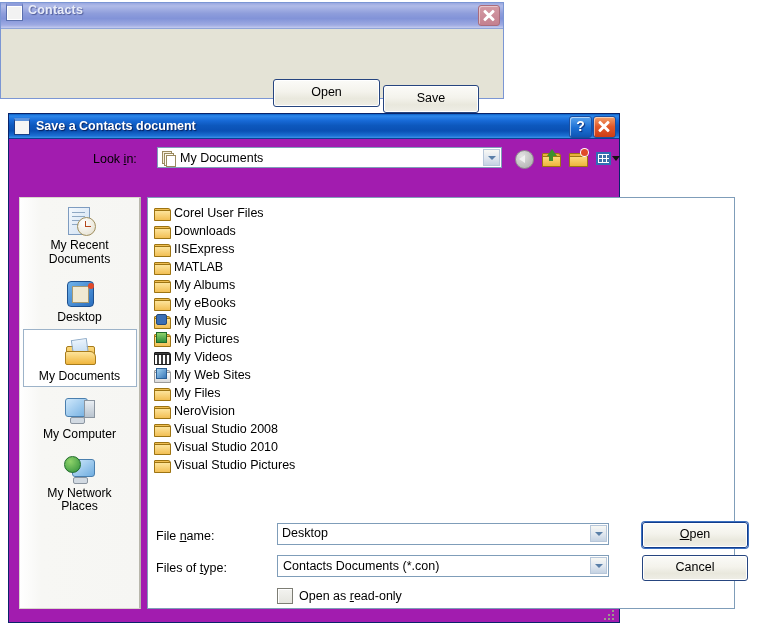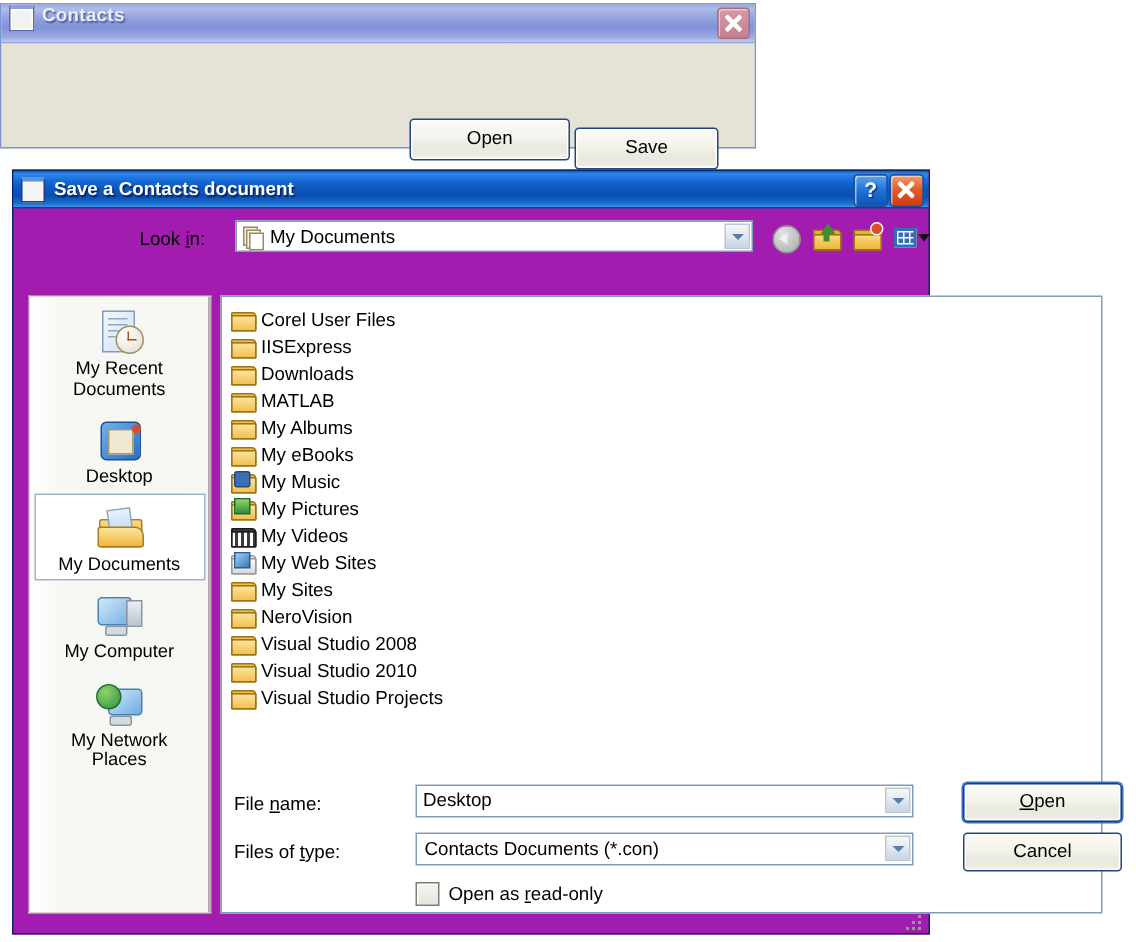--- a/index.html
+++ b/index.html
@@ -404,34 +404,34 @@
             <span class="fb"></span>
             <span class="ff"></span>
           </span>
           <span>Corel User Files</span>
         </div>
         <div class="fitem">
           <span class="ficon ">
             <span class="fb"></span>
             <span class="ff"></span>
           </span>
+          <span>Downloads</span>
+        </div>
+        <div class="fitem">
+          <span class="ficon ">
+            <span class="fb"></span>
+            <span class="ff"></span>
+          </span>
           <span>IISExpress</span>
         </div>
         <div class="fitem">
           <span class="ficon ">
             <span class="fb"></span>
             <span class="ff"></span>
           </span>
-          <span>Downloads</span>
-        </div>
-        <div class="fitem">
-          <span class="ficon ">
-            <span class="fb"></span>
-            <span class="ff"></span>
-          </span>
           <span>MATLAB</span>
         </div>
         <div class="fitem">
           <span class="ficon ">
             <span class="fb"></span>
             <span class="ff"></span>
           </span>
           <span>My Albums</span>
         </div>
         <div class="fitem">
@@ -470,21 +470,21 @@
             <span class="ff"></span>
             <span class="badge"></span>
           </span>
           <span>My Web Sites</span>
         </div>
         <div class="fitem">
           <span class="ficon ">
             <span class="fb"></span>
             <span class="ff"></span>
           </span>
-          <span>My Sites</span>
+          <span>My Files</span>
         </div>
         <div class="fitem">
           <span class="ficon ">
             <span class="fb"></span>
             <span class="ff"></span>
           </span>
           <span>NeroVision</span>
         </div>
         <div class="fitem">
           <span class="ficon ">
@@ -498,21 +498,21 @@
             <span class="fb"></span>
             <span class="ff"></span>
           </span>
           <span>Visual Studio 2010</span>
         </div>
         <div class="fitem">
           <span class="ficon ">
             <span class="fb"></span>
             <span class="ff"></span>
           </span>
-          <span>Visual Studio Projects</span>
+          <span>Visual Studio Pictures</span>
         </div>
       </div>
   </div>
 
   <span id="filename-label">File <u>n</u>ame:</span>
   <div id="filename-combo">
     <span id="filename-input"><span>Desktop</span></span>
     <span class="combo-arrow"></span>
   </div>
 

